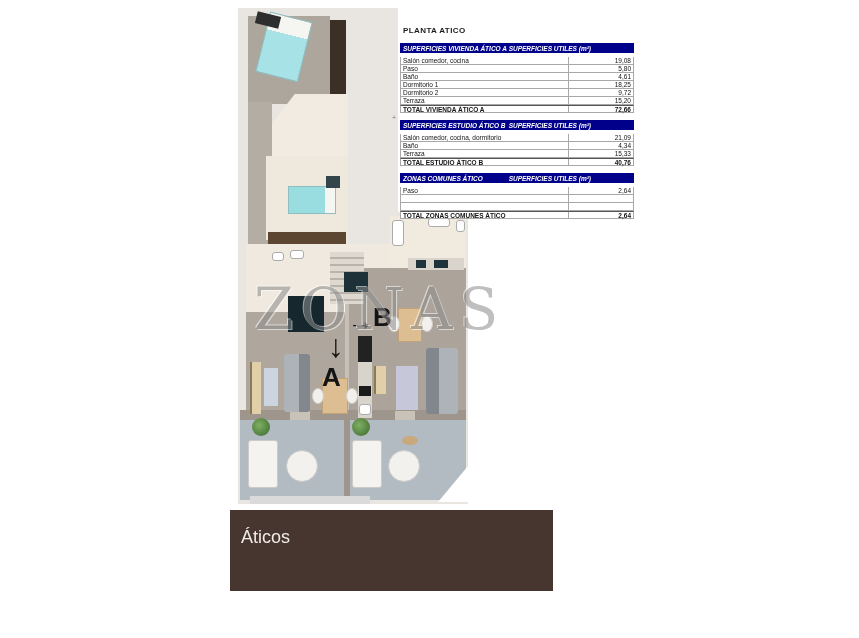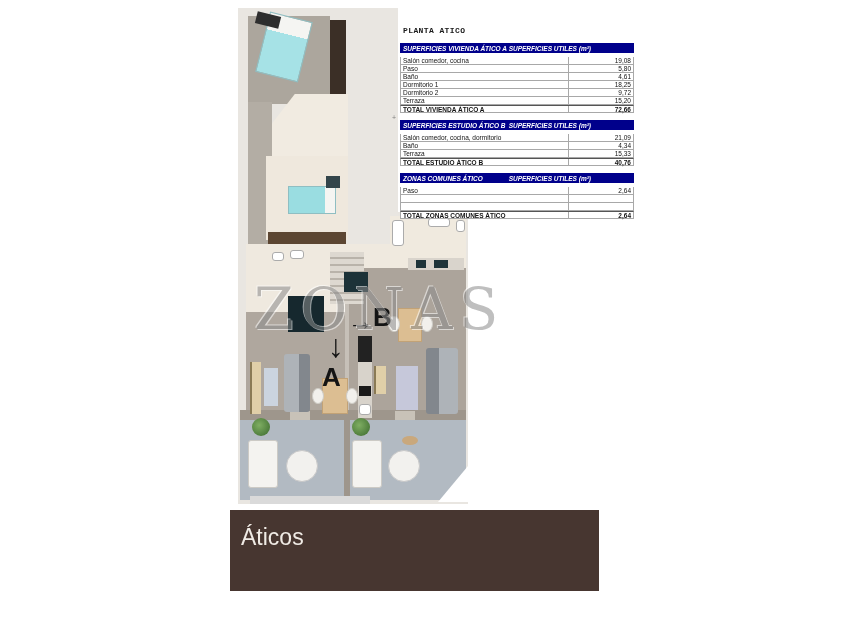--- a/index.html
+++ b/index.html
@@ -19,41 +19,41 @@
   .rndtbl  { background: #F2F1EE; border: 1px solid #C8C8C8; border-radius: 50%; }
   .plan-letter { font-size: 26px; font-weight: bold; color: #141414; z-index: 40; line-height: 1; }
   .plan-arrow  { font-size: 26px; font-weight: bold; color: #141414; z-index: 40; line-height: 1; }
   #watermark { left: 24px; top: 270px; z-index: 50; font-family: "DejaVu Serif", serif;
     font-size: 57px; letter-spacing: 7px; color: #8C8C8C; opacity: 0.55;
     text-shadow: 1px 1px 0 #ffffff, -1px -1px 0 #ffffff; white-space: nowrap; }
 
   
   #tables-panel { position: absolute; left: 400px; top: 26px; width: 234px; }
   .sheet-title { font-size: 8px; font-weight: bold; color: #1a1a1a; letter-spacing: 0.4px;
-    margin: 0 0 8px 3px; font-family: Liberation Mono, monospace; }
+    margin: 0 0 8px 3px; }
   .tbl { margin-bottom: 7px; position: relative; }
   .tbl-header { height: 10px; background: #00008B; color: #ffffff; display: flex;
     justify-content: space-between; align-items: center; padding: 0 3px;
     font-size: 6.5px; font-weight: bold; font-style: italic; }
   .tbl-header .hdr-right { margin-right: 40px; }
   .tbl-gap { height: 4px; }
   .trow { display: flex; height: 8px; border-left: 1px solid #A8A8A8; border-right: 1px solid #A8A8A8;
     border-bottom: 1px solid #A8A8A8; background: #fff; }
   .trow:first-of-type { border-top: 1px solid #A8A8A8; }
   .trow .c1 { width: 168px; border-right: 1px solid #A8A8A8; font-size: 6.5px; line-height: 7px;
     padding-left: 2px; color: #111; overflow: hidden; white-space: nowrap; }
   .trow .c2 { flex: 1; font-size: 6.5px; line-height: 7px; text-align: right; padding-right: 2px; color: #111; }
   .trow.total { border-top: 1px solid #555; }
   .trow.total .c1, .trow.total .c2 { font-weight: bold; }
   #outline-artifact { position: absolute; left: -8px; top: 88px; font-size: 7px; color: #808080; }
 
   
-  #banner { position: absolute; left: 230px; top: 510px; width: 369px; height: 81px;
+  #banner { position: absolute; left: 230px; top: 510px; width: 323px; height: 81px;
     background: #473630; color: #F0EBE5; padding: 12px 0 0 11px;
-    font-size: 23px; line-height: 30px; }
+    font-size: 18px; line-height: 30px; }
 </style>
 </head>
 <body>
 
 <div id="floor-plan">
 
   <div class="abs wall" style="left:8px;top:2px;width:160px;height:258px;"></div>
   <div class="abs wall" style="left:8px;top:206px;width:230px;height:292px;"></div>
 
   <div class="abs floor" style="left:18px;top:10px;width:82px;height:88px;background:#ACA69D;"></div>

